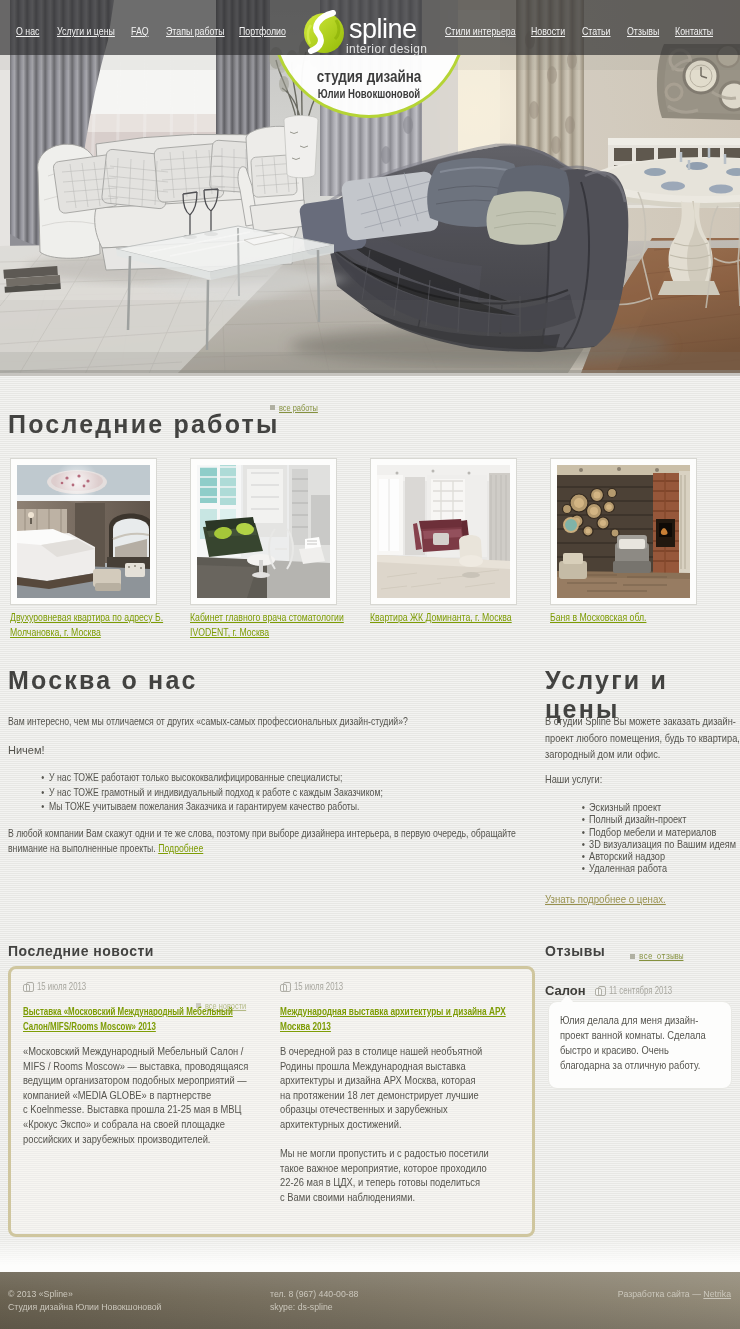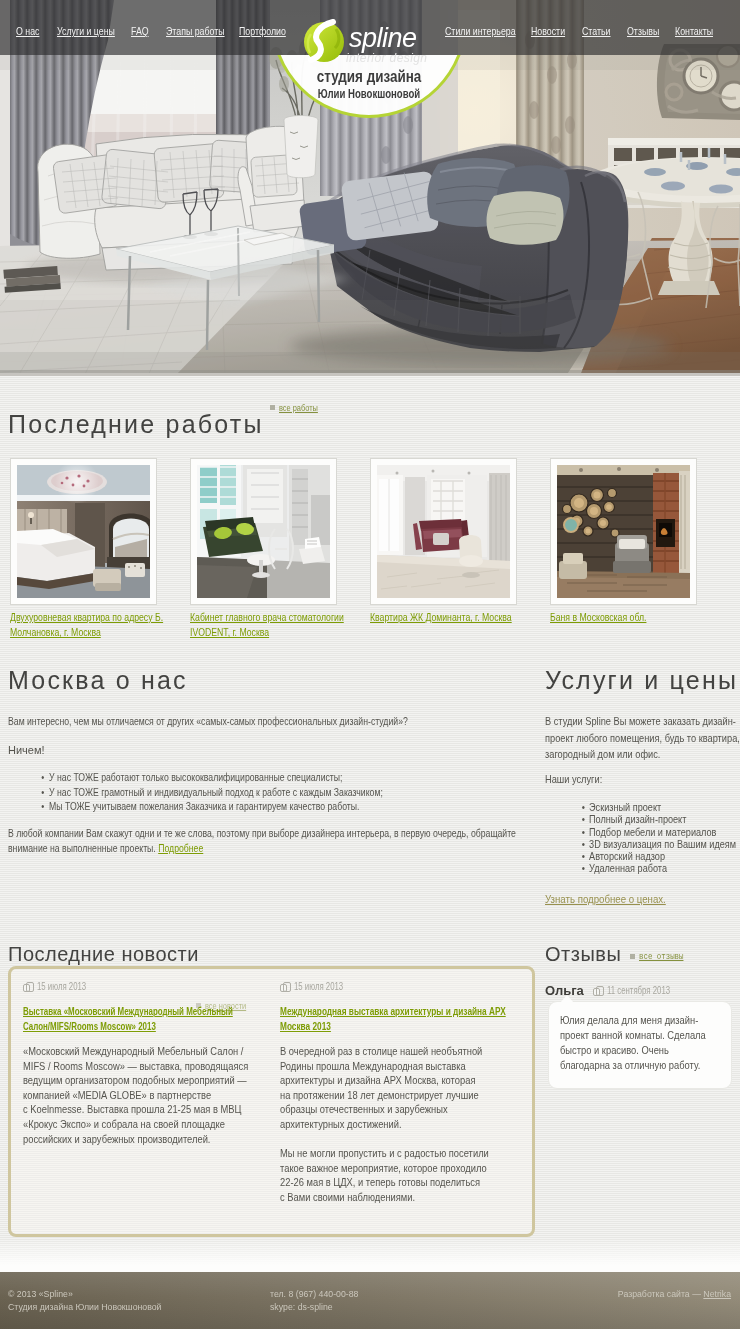--- a/index.html
+++ b/index.html
@@ -4,22 +4,22 @@
 <title>Spline interior design</title>
 <style>
   * { margin:0; padding:0; box-sizing:border-box; }
   body {
     font-family:"Liberation Sans", sans-serif;
     background:repeating-linear-gradient(to bottom, #f3f3f1 0 1px, #e7e7e4 1px 2px);
     position:relative; width:740px; height:1329px; overflow:hidden;
   }
   .abs { position:absolute; }
   a { text-decoration:underline; cursor:pointer; }
-  h2 { font-weight:normal; color:#434341; font-size:25px; letter-spacing:2.2px; }
-  .h2s { font-size:20px; letter-spacing:0.5px;text-align:right; }
+  h2 { font-weight:bold; color:#434341; font-size:25px; letter-spacing:2.2px; }
+  .h2s { font-size:14px; letter-spacing:0.5px;text-align:right; }
   .glink { color:#7d9c04; }
   .seclink { font-size:9.5px; color:#85913e; white-space:nowrap; display:inline-block; transform:scaleX(0.78); transform-origin:0 50%; vertical-align:middle;}
   .sqicon { display:inline-block; width:5px; height:5px; background:#b0b0a2; margin-right:4px; vertical-align:middle; }
   .btxt { font-size:11px; color:#55544e; line-height:15px; }
   .cal { display:inline-block; width:7px; height:8px; border:1px solid #b0afa7; border-radius:2px 2px 2px 2px; position:relative; vertical-align:-1px; margin-right:7px; background:#f6f6f3;}
   .cal:before { content:""; position:absolute; left:2px; top:-3px; width:6px; height:8px; border:1px solid #b0afa7; border-radius:2px; }
   .date { font-size:10px; color:#a8a79f; display:inline-block; transform:scaleX(0.78); transform-origin:0 50%; vertical-align:middle; }
   .navlink { position:absolute; top:25px; color:#f1f1f1; font-size:11px; white-space:nowrap;
              transform-origin:0 0; transform:scaleX(0.8); }
   .thumb { position:absolute; width:147px; height:147px; background:#fdfdfc; border:1px solid #d8d8d3; padding:6px; }
@@ -383,21 +383,21 @@
 <a class="navlink" style="left:445px;">Стили интерьера</a>
 
 <a class="navlink" style="left:531px;">Новости</a>
 
 <a class="navlink" style="left:582px;">Статьи</a>
 
 <a class="navlink" style="left:627px;">Отзывы</a>
 
 <a class="navlink" style="left:675px;">Контакты</a>
 
-<div class="abs" style="left:302px;top:19px;width:130px;height:46px;font-style:italic;">
+<div class="abs" style="left:302px;top:10px;width:130px;height:46px;">
 <svg width="130" height="46" viewBox="0 0 130 46" xmlns="http://www.w3.org/2000/svg">
   <defs>
     <linearGradient id="leaf1" x1="0" y1="0" x2="1" y2="1">
       <stop offset="0" stop-color="#d3ea3e"></stop>
           <stop offset="1" stop-color="#94bb07"></stop>
     </linearGradient>
     <linearGradient id="leaf2" x1="0" y1="0" x2="1" y2="1">
       <stop offset="0" stop-color="#c0dc2a"></stop>
           <stop offset="1" stop-color="#7fa405"></stop>
     </linearGradient>
@@ -656,21 +656,21 @@
 <div class="abs" style="left:280px;top:977px;"><span class="cal"></span><span class="date">15 июля 2013</span></div>
 
 <a class="abs glink" style="left:280px;top:1004px;font-size:11.5px;line-height:15px;font-weight:bold;white-space:nowrap;transform:scaleX(0.72);transform-origin:0 0;">Международная выставка архитектуры и дизайна АРХ<br>Москва 2013</a>
 
 <div class="abs btxt" style="left:280px;top:1044px;line-height:14.6px;white-space:nowrap;transform:scaleX(0.85);transform-origin:0 0;">В очередной раз в столице нашей необъятной<br>Родины прошла Международная выставка<br>архитектуры и дизайна АРХ Москва, которая<br>на протяжении 18 лет демонстрирует лучшие<br>образцы отечественных и зарубежных<br>архитектурных достижений.<br><br>Мы не могли пропустить и с радостью посетили<br>такое важное мероприятие, которое проходило<br>22-26 мая в ЦДХ, и теперь готовы поделиться<br>с Вами своими наблюдениями.</div>
 
 <h2 class="abs h2s" style="left:545px;top:943px;">Отзывы</h2>
 
 <div class="abs" style="left:630px;top:948px;font-family:Liberation Mono, monospace;"><span class="sqicon"></span><a class="seclink">все отзывы</a></div>
 
-<div class="abs" style="left:545px;top:981px;"><span style="font-size:13px;font-weight:bold;color:#3f3e3a;">Ольга</span>&nbsp;&nbsp;<span class="cal"></span><span class="date">11 сентября 2013</span></div>
+<div class="abs" style="left:545px;top:981px;"><span style="font-size:13px;font-weight:bold;color:#3f3e3a;">Салон</span>&nbsp;&nbsp;<span class="cal"></span><span class="date">11 сентября 2013</span></div>
 
 <div class="abs" style="left:548px;top:1001px;width:184px;height:88px;background:#fdfdfc;border:1px solid #e9e9e5;border-radius:9px;"></div>
 
 <div class="abs" style="left:560px;top:995px;width:0;height:0;border-left:7px solid transparent;border-right:7px solid transparent;border-bottom:8px solid #fdfdfc;"></div>
 
 <div class="abs btxt" style="left:560px;top:1013px;line-height:15px;white-space:nowrap;transform:scaleX(0.85);transform-origin:0 0;">Юлия делала для меня дизайн-<br>проект ванной комнаты. Сделала<br>быстро и красиво. Очень<br>благодарна за отличную работу.</div>
 
 <div class="abs" style="left:0;top:1238px;width:740px;height:34px;background:linear-gradient(to bottom,rgba(253,253,252,0),#fdfdfc 80%);"></div>
 
 <div class="abs" id="footer" style="left:0;top:1272px;width:740px;height:57px;background:linear-gradient(96deg,#6a6251 0%,#7e7665 50%,#948c7a 100%);">

